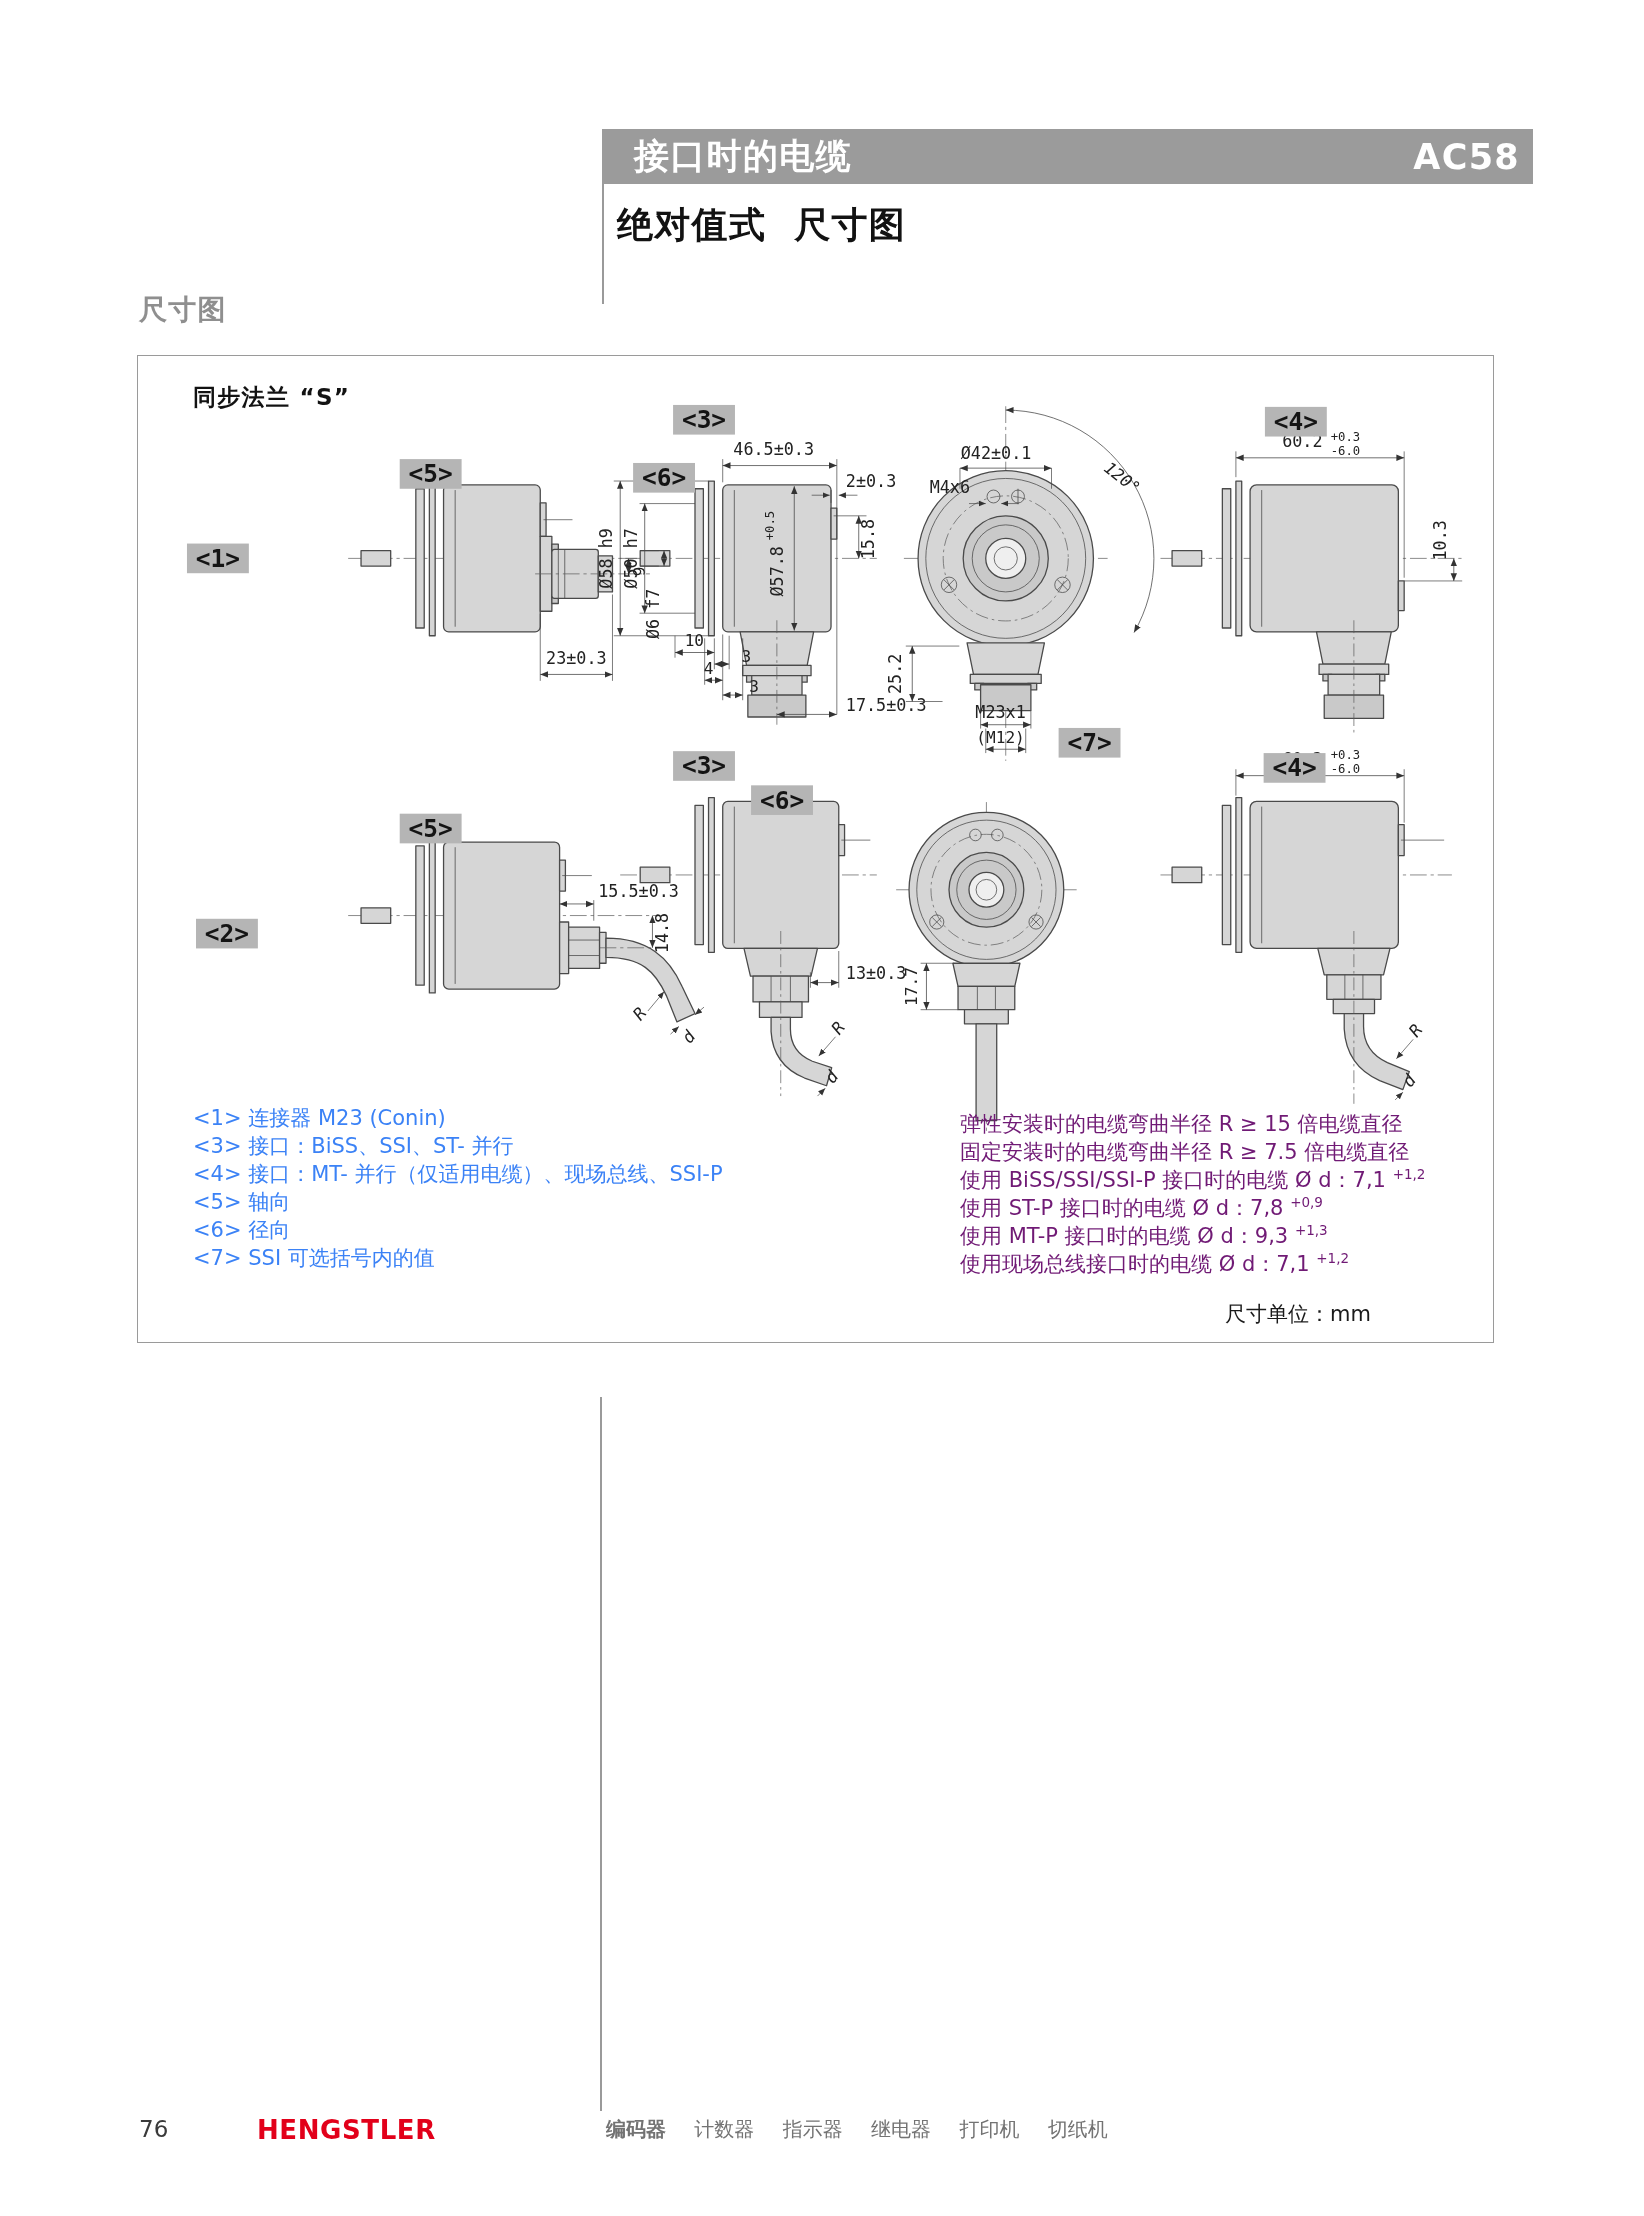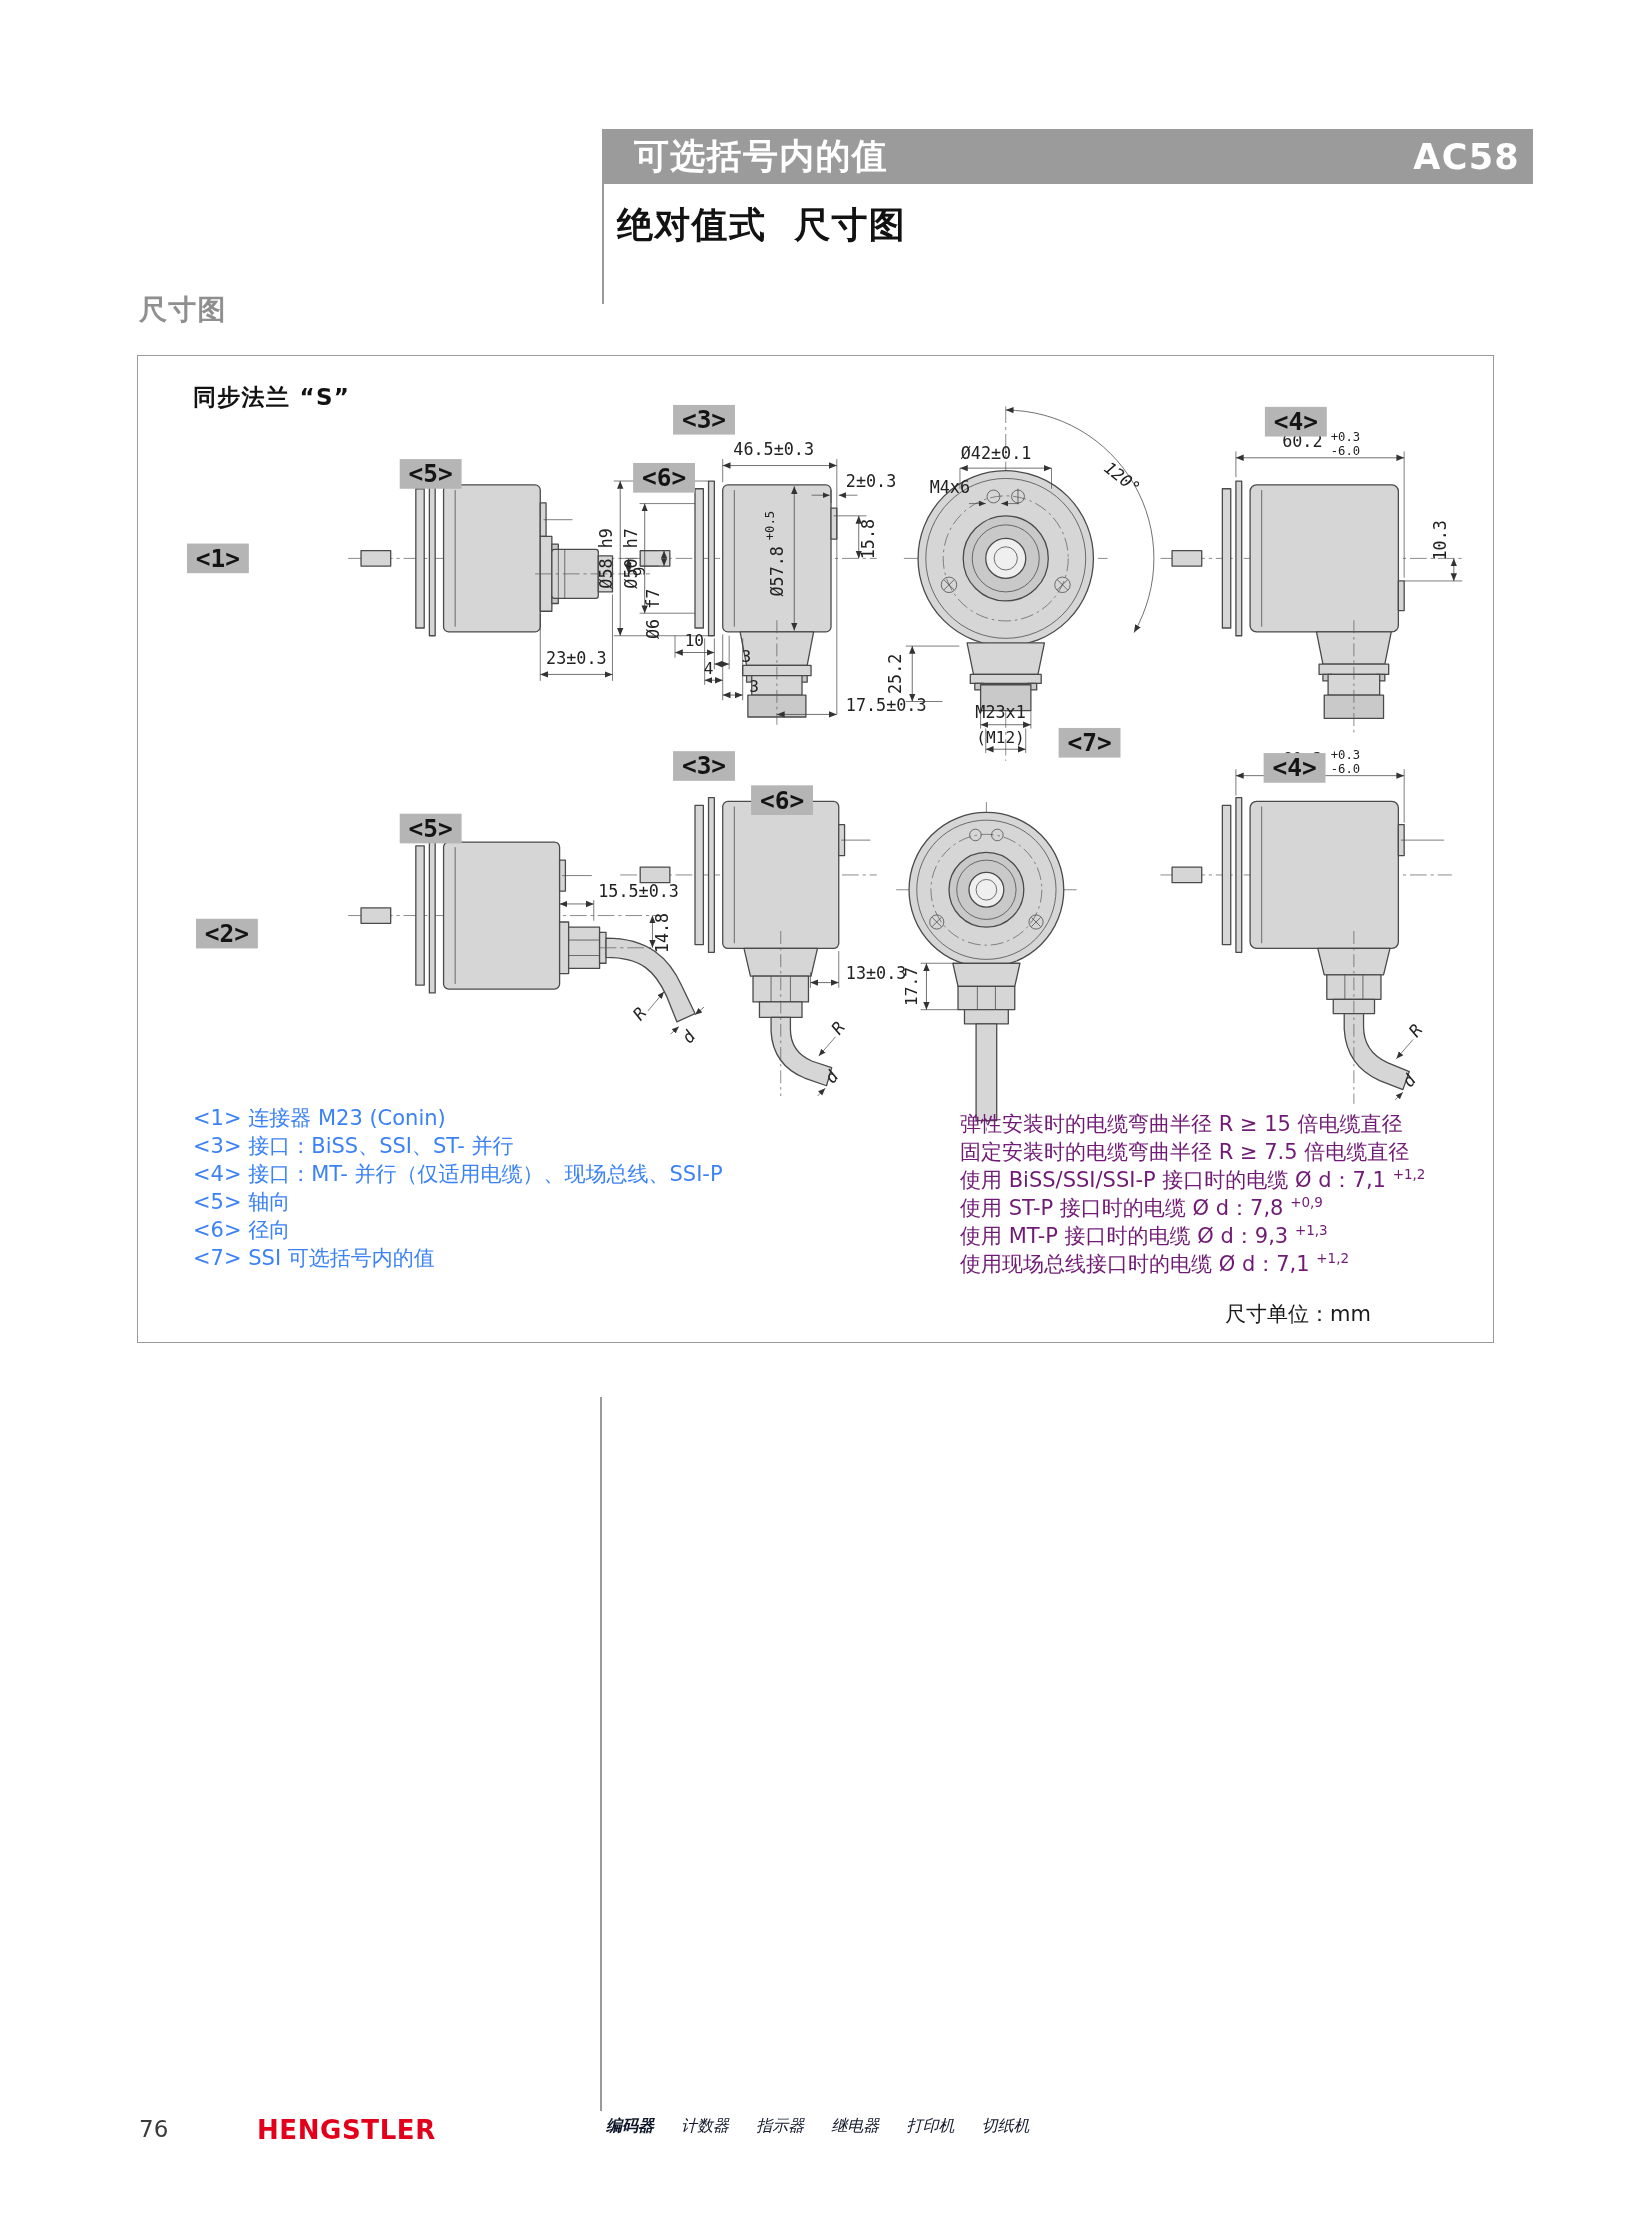--- a/index.html
+++ b/index.html
@@ -23,21 +23,21 @@
   #legend-left{left:193px;top:1104px;width:742px;font-size:21px;color:#3b82f6;}
   #legend-left .row{height:28px;line-height:28px;white-space:nowrap;}
   #legend-right{left:960px;top:1104px;width:535px;font-size:21px;color:#701a75;}
   #legend-right .row{height:28px;line-height:28px;white-space:nowrap;}
   #legend-right sup{font-size:13.5px;}
   #units-note{left:1225px;top:1300px;width:253px;font-size:21px;color:#1a1a1a;}
   
   #mid-divider{left:600px;top:1397px;width:1.9px;height:714px;background:#9a9a9a;}
   #pg-num{left:139px;top:2116px;font-size:23px;color:#3a3a3a;}
   #brand{left:257px;top:2115px;font-size:26px;font-weight:bold;color:#e2001a;letter-spacing:0.6px;}
-  #ftr-nav{left:606px;top:2116px;font-size:16px;font-style:italic;color:#0f172a;}
+  #ftr-nav{left:606px;top:2116px;font-size:20px;color:#737373;}
   #ftr-nav span{margin-right:22px;}
   #ftr-nav .b{font-weight:bold;}
   
   svg text{font-family:"DejaVu Sans Mono","Liberation Mono",monospace;fill:#222;}
   .ol{fill:#d6d6d6;stroke:#4a4a4a;stroke-width:2;stroke-linejoin:round;}
   .ol2{fill:#c9c9c9;stroke:#4a4a4a;stroke-width:2;stroke-linejoin:round;}
   .thin{fill:none;stroke:#4a4a4a;stroke-width:1.2;}
   .cl{fill:none;stroke:#5a5a5a;stroke-width:1.1;stroke-dasharray:26 6 5 6;}
   .dash{fill:none;stroke:#5a5a5a;stroke-width:1.1;stroke-dasharray:20 6 4 6;}
   .xl{fill:none;stroke:#474747;stroke-width:1.1;}
@@ -49,21 +49,21 @@
   .badge-r{fill:#b5b5b5;}
   .badge-t{font-size:38px;font-weight:bold;fill:#141414;}
 </style>
 </head>
 <body>
 
 <div id="page">
 
   <div class="abs" id="hdr-rule"></div>
   <div class="abs" id="hdr-bar">
-    <span class="t">可选括号内的值</span>
+    <span class="t">接口时的电缆</span>
     <span class="t">AC58</span>
   </div>
   <div class="abs" id="hdr-row2">
     <span class="t">绝对值式</span>
     <span class="t">尺寸图</span>
   </div>
 
   <div class="abs" id="sec-title">尺寸图</div>
 
   <div class="abs" id="dim-box"></div>

